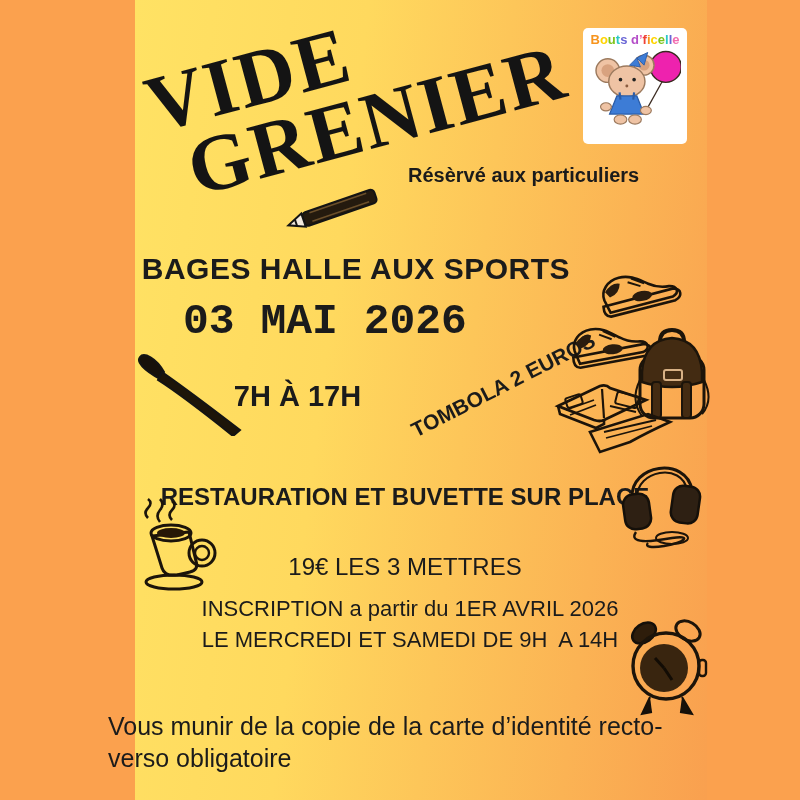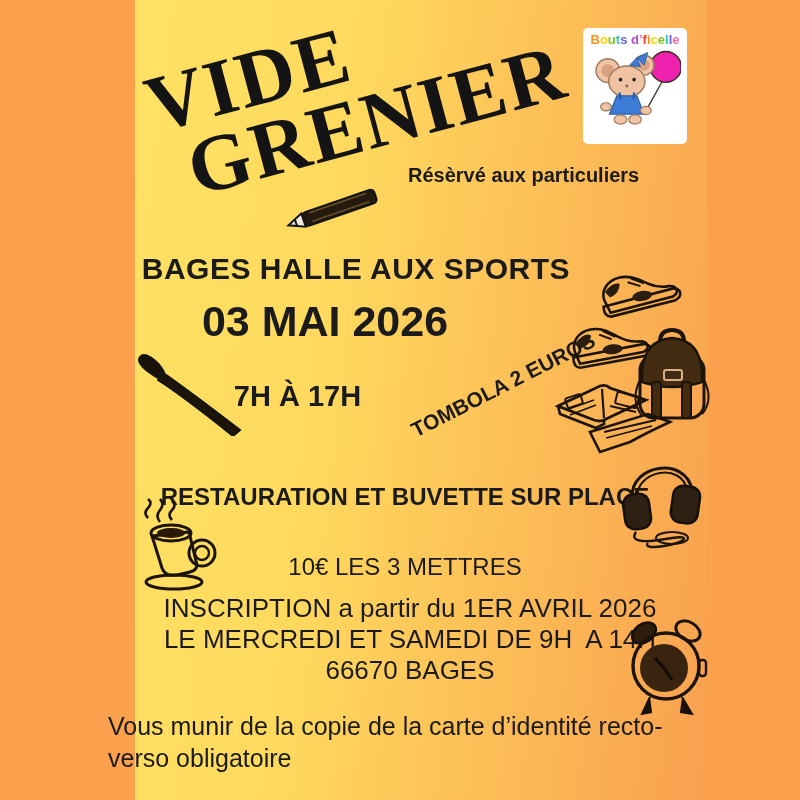--- a/index.html
+++ b/index.html
@@ -15,29 +15,29 @@
   .title .l2{margin-left:24px;display:block;}
   .title .l1{display:block;}
   .logo-box{left:583px;top:28px;width:104px;height:116px;background:#ffffff;
             border-radius:5px;display:flex;flex-direction:column;align-items:center;
             padding-top:5px;box-sizing:border-box;}
   .logo-text{font-size:13px;font-weight:bold;letter-spacing:0px;line-height:14px;}
   .reserved{left:408px;top:164px;font-size:20px;font-weight:bold;white-space:nowrap;}
   .venue{left:140px;top:252px;width:430px;text-align:right;font-size:30px;
          font-weight:bold;letter-spacing:0.5px;white-space:nowrap;}
   .date{left:140px;top:297px;width:370px;text-align:center;font-size:43px;
-        font-weight:bold;white-space:nowrap;}
+        font-weight:bold;white-space:nowrap;font-family:Liberation Mono, monospace;}
   .time{left:140px;top:352px;width:315px;text-align:center;font-size:29px;
         font-weight:bold;white-space:nowrap;margin-top:28px;}
   .tombola{left:402px;top:374px;width:200px;transform:rotate(-27deg);
            font-size:21px;font-weight:bold;white-space:nowrap;}
   .restauration{left:140px;top:483px;width:530px;text-align:center;font-size:24px;
                 font-weight:bold;white-space:nowrap;}
   .price{left:140px;top:553px;width:530px;text-align:center;font-size:24px;}
-  .info{left:120px;top:593px;width:580px;text-align:center;font-size:26px;
+  .info{left:120px;top:593px;width:580px;text-align:center;font-size:22px;
         line-height:31px;}
   .info-line{white-space:pre;}
   .idnote{left:108px;top:710px;width:592px;text-align:left;font-size:25px;
           line-height:32px;}
   svg{display:block;}
 </style>
 </head>
 <body>
 
 <div class="panel"></div>
@@ -161,26 +161,25 @@
   <g transform="rotate(-8 17 63)">
     <rect x="4" y="46" width="26" height="35" rx="10" fill="#2e2013" stroke="#15100a" stroke-width="2.5"></rect>
   </g>
   <g transform="rotate(8 65 56)">
     <rect x="52" y="38" width="27" height="37" rx="10" fill="#2e2013" stroke="#15100a" stroke-width="2.5"></rect>
   </g>
   <path d="M16,84 C8,96 30,94 52,90 C72,87 66,94 44,98 C32,100 24,99 28,95" fill="none" stroke="#1c140a" stroke-width="2.4"></path>
   <ellipse cx="52" cy="90" rx="16" ry="6" fill="none" stroke="#1c140a" stroke-width="2"></ellipse>
 </svg>
 
-<div class="abs price">10€ LES 3 METTRES</div>
+<div class="abs price">19€ LES 3 METTRES</div>
 
 <div class="abs info">
   <div class="info-line">INSCRIPTION a partir du 1ER AVRIL 2026</div>
   <div class="info-line">LE MERCREDI ET SAMEDI DE 9H  A 14H</div>
-  <div class="info-line">66670 BAGES</div>
 </div>
 
 <svg class="abs" style="left:622px;top:612px;" width="92" height="106" viewBox="0 0 92 106">
   <ellipse cx="22" cy="21" rx="13" ry="9" transform="rotate(-35 22 21)" fill="#2e1d0b" stroke="#15100a" stroke-width="2.5"></ellipse>
   <ellipse cx="66" cy="19" rx="13" ry="9" transform="rotate(30 66 19)" fill="none" stroke="#1c140a" stroke-width="3"></ellipse>
   <circle cx="44" cy="54" r="33" fill="none" stroke="#1c140a" stroke-width="3.4"></circle>
   <circle cx="42" cy="56" r="24" fill="#39250f"></circle>
   <line x1="42" y1="56" x2="33" y2="46" stroke="#120c05" stroke-width="3"></line>
   <line x1="42" y1="56" x2="50" y2="68" stroke="#120c05" stroke-width="3"></line>
   <rect x="77" y="48" width="7" height="16" rx="3" fill="none" stroke="#1c140a" stroke-width="2.4"></rect>

